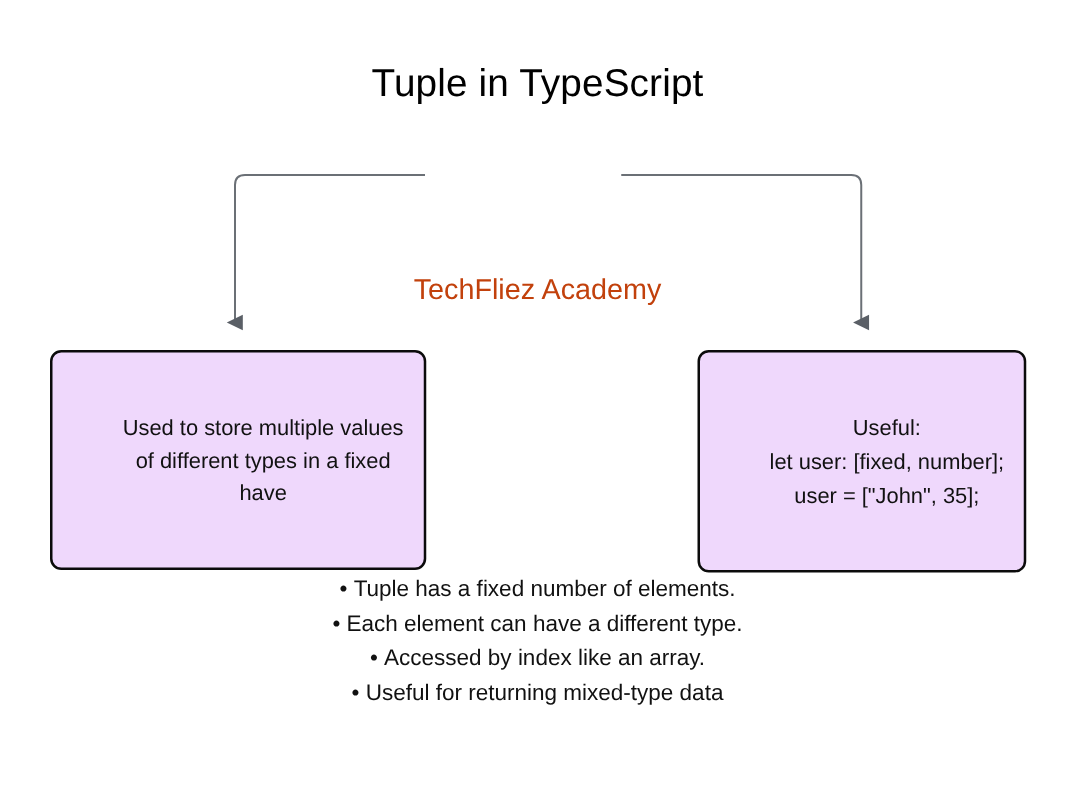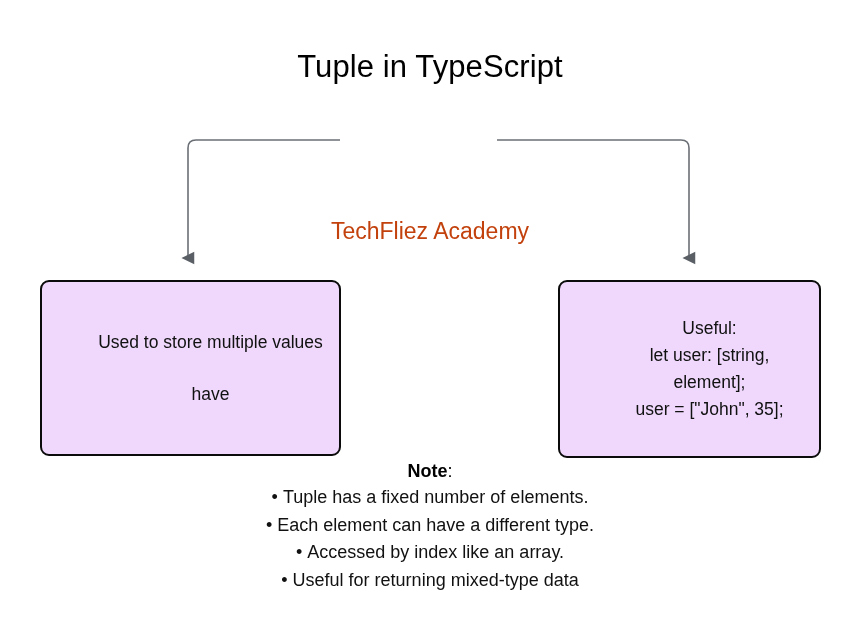--- a/index.html
+++ b/index.html
@@ -168,35 +168,34 @@
 
     <path d="M497,140 L681,140 Q689,140 689,148 L689,258" fill="none" stroke="#6b7076" stroke-width="1.6" marker-end="url(#arrowhead)"></path>
   </svg>
 
 
   <div class="brand-text">TechFliez Academy</div>
 
   <div class="node-box" id="node-definition">
     <span class="box-text">
       <span>Used to store multiple values</span><br>
-      <br>
+      <span>of different types in a fixed</span><br>
       <span>have</span>
     </span>
   </div>
 
   <div class="node-box" id="node-example">
     <span class="box-text">
       <span>Useful:</span><br>
-      <span>let user: [string, element];</span><br>
+      <span>let user: [fixed, number];</span><br>
       <span>user = ["John", 35];</span>
     </span>
   </div>
 
   <div class="notes">
-    <div class="notes-heading"><span class="notes-heading-word">Note</span><span>:</span></div>
     <ul class="notes-list">
       <li>Tuple has a fixed number of elements.</li>
       <li>Each element can have a different type.</li>
       <li>Accessed by index like an array.</li>
       <li>Useful for returning mixed-type data</li>
     </ul>
   </div>
 
 </div>
 

